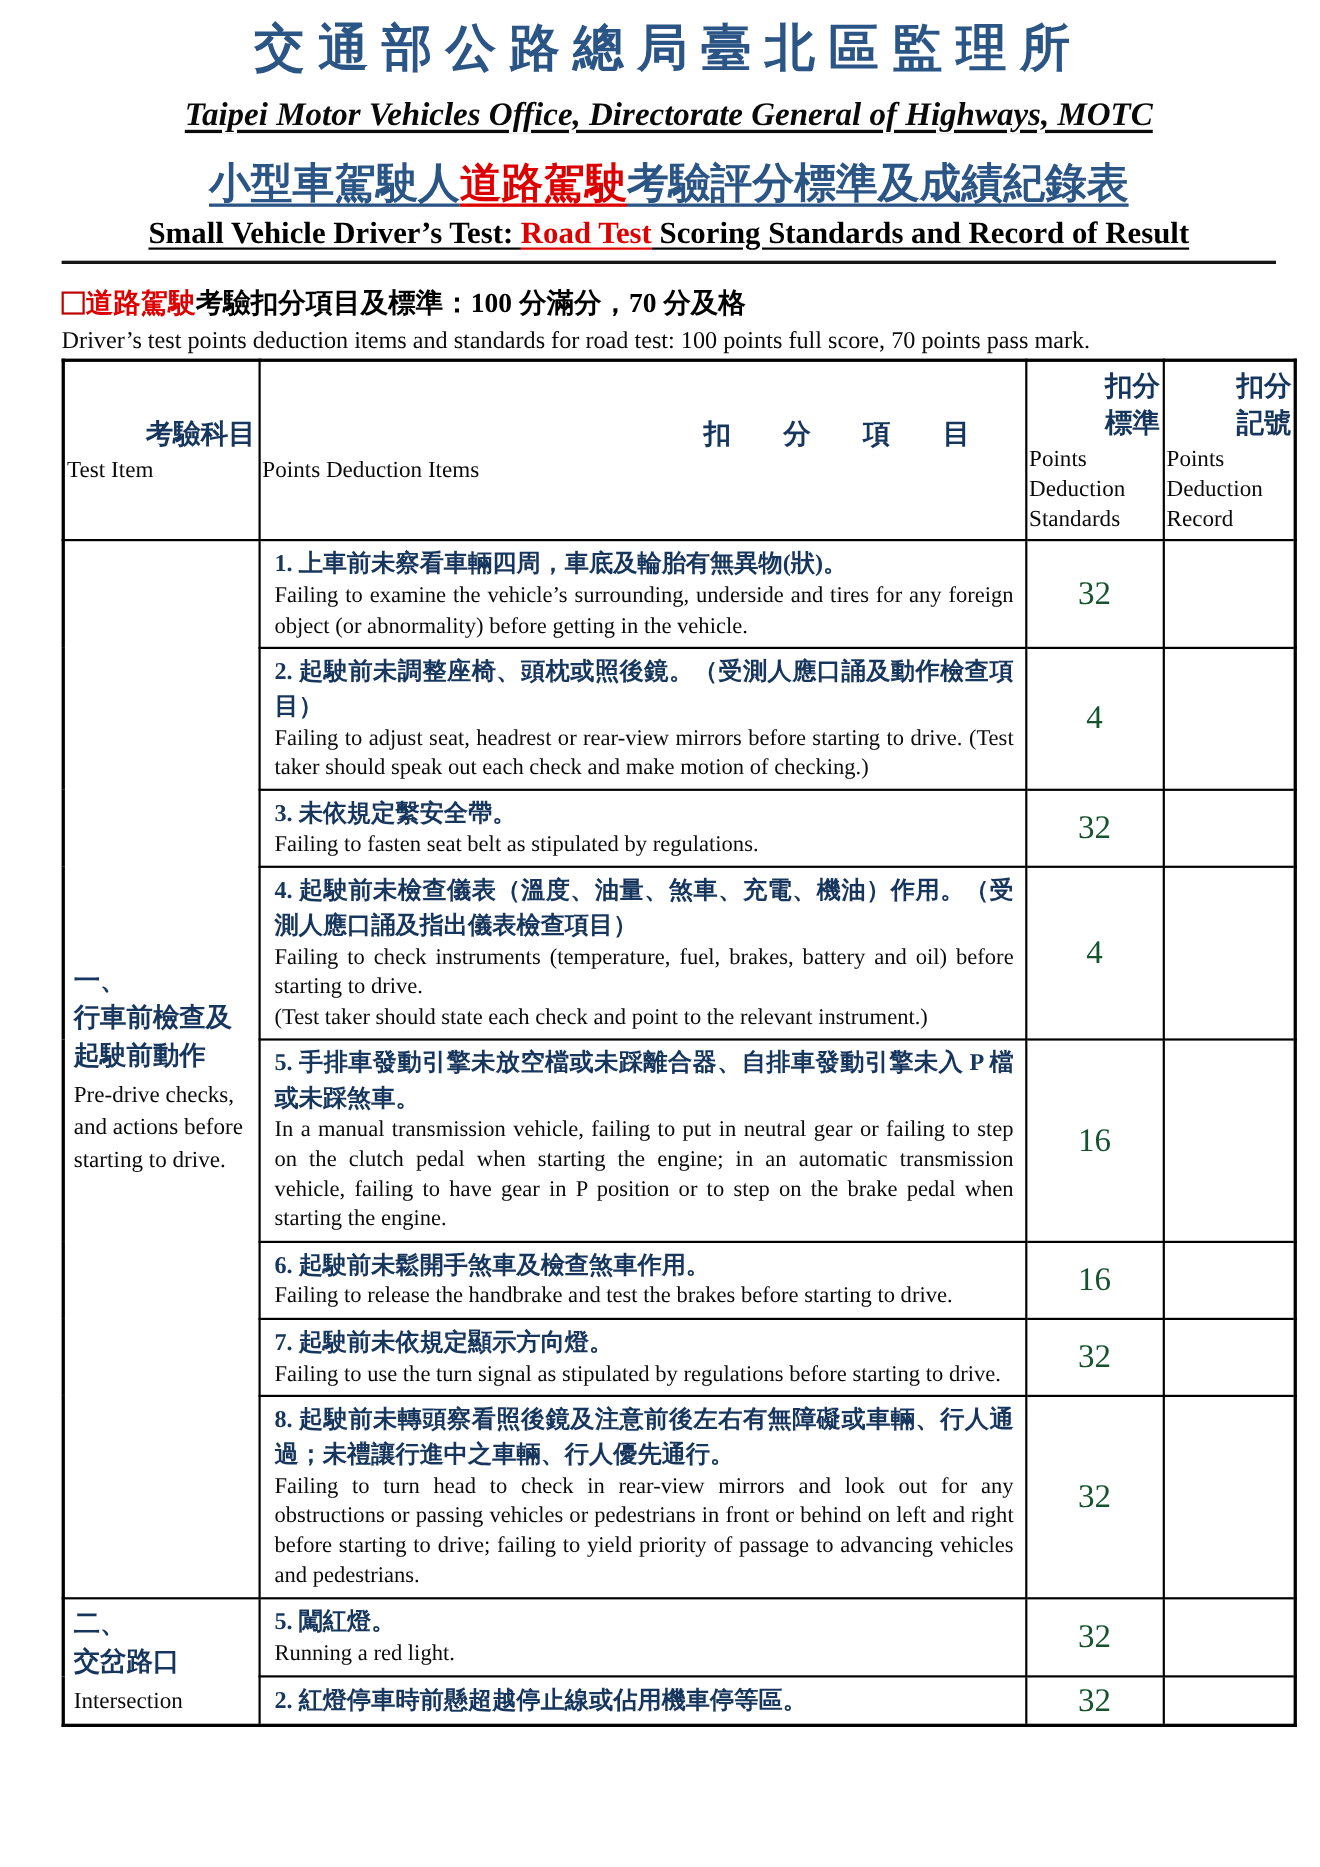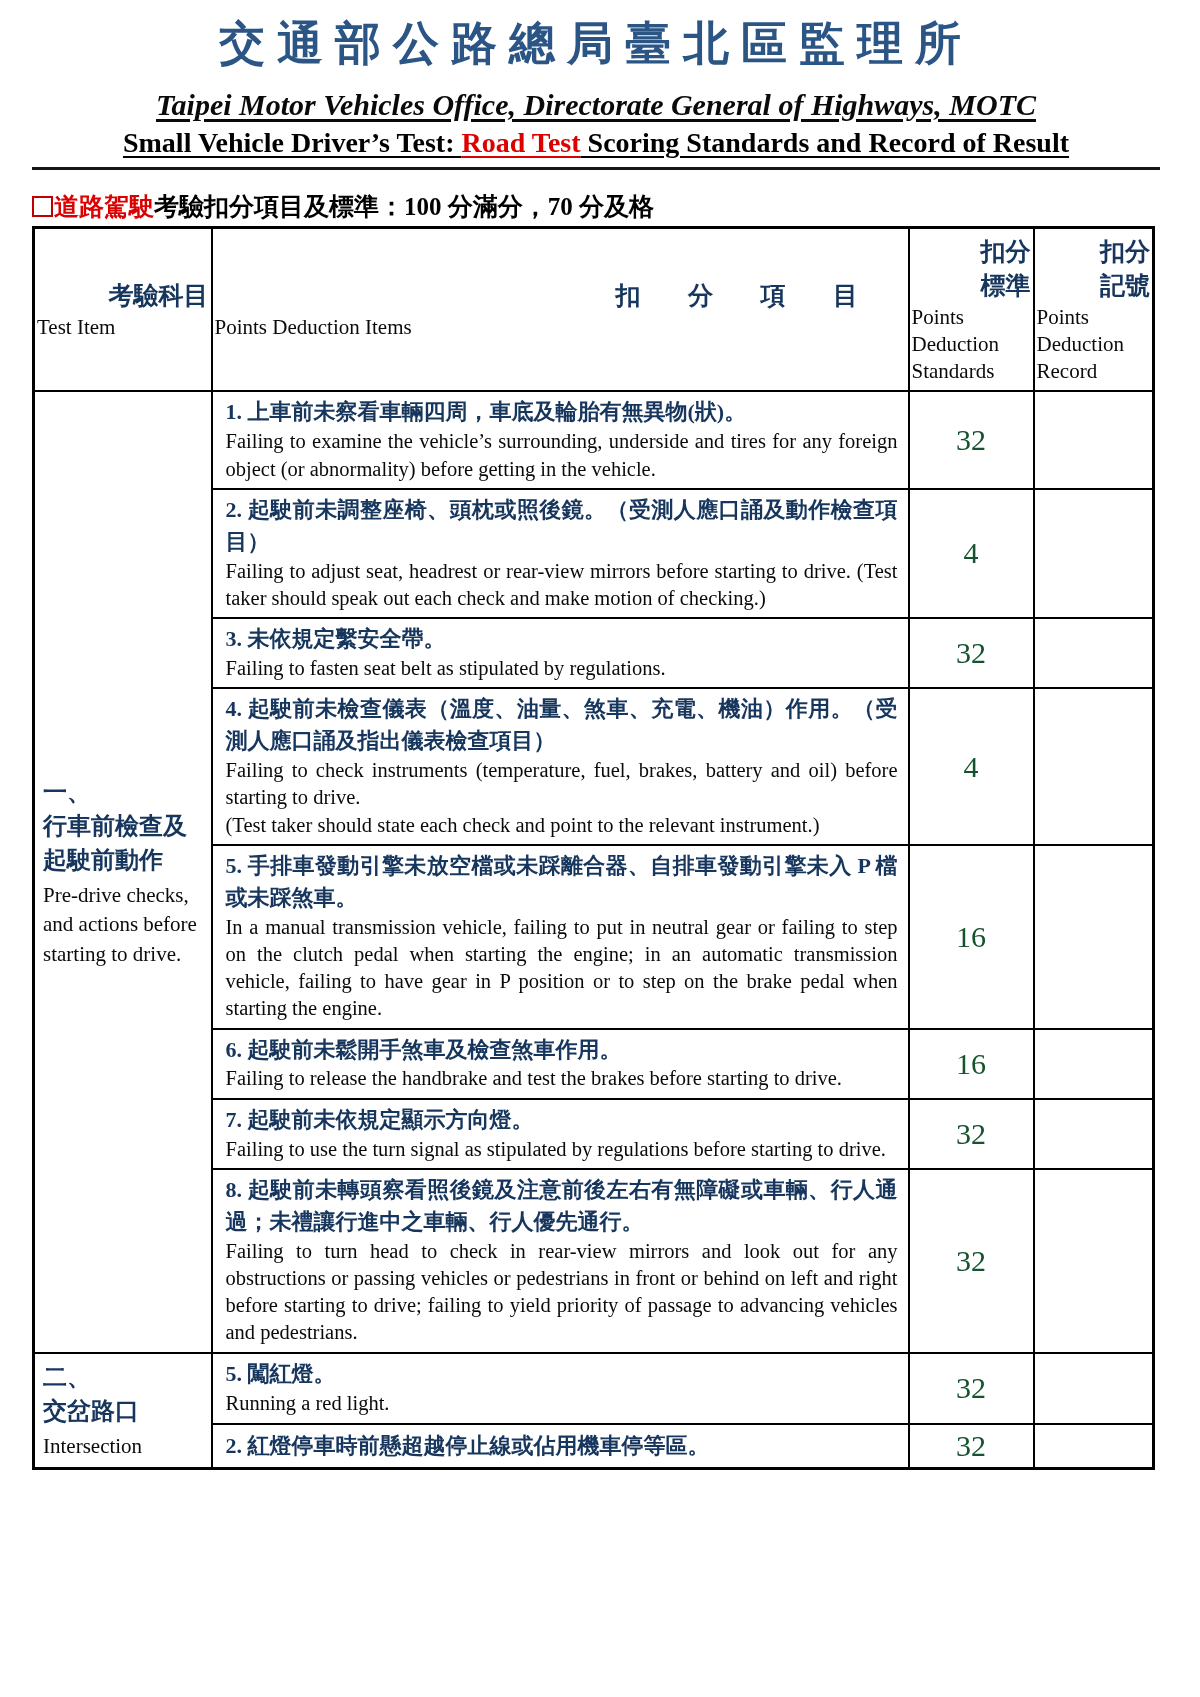--- a/index.html
+++ b/index.html
@@ -10,21 +10,21 @@
   }
   *{margin:0;padding:0;box-sizing:border-box;}
   html,body{background:#fff;}
   .page{
     position:relative;
     width:1200px;height:1697px;
     background:#ffffff;
     overflow:hidden;
     font-family:"Liberation Serif","DejaVu Serif",serif;
     color:var(--ink);
-    padding:14px 40px 0 32px;
+    padding:14px 40px 0 56px;
   }
   
   .hdr{text-align:center;}
   .org-zh{
     font-size:46px;line-height:1.3;font-weight:600;
     color:var(--titleblue);letter-spacing:12px;
   }
   .org-en{
     font-size:30px;line-height:1.25;font-weight:bold;
     text-decoration:underline;text-underline-offset:4px;
@@ -94,26 +94,28 @@
 </style>
 </head>
 <body>
 
 <div class="page">
 
   <div class="hdr">
     <div class="org-zh">交通部公路總局臺北區監理所</div>
     <div class="org-en">Taipei Motor Vehicles Office, Directorate General of Highways, MOTC</div>
 
+    <div class="doc-title"><span class="b">小型車駕駛人</span><span class="r">道路駕駛</span><span class="b">考驗評分標準及成績紀錄表</span></div>
     <div class="doc-title-en"><span class="k">Small Vehicle Driver’s Test: </span><span class="r">Road Test</span><span class="k"> Scoring Standards and Record of Result</span></div>
     <div class="rule"></div>
   </div>
 
   <div class="intro">
     <div class="intro-zh"><span class="cbox"></span><span class="r">道路駕駛</span><span class="k">考驗扣分項目及標準：100 分滿分，70 分及格</span></div>
+    <div class="intro-en">Driver’s test points deduction items and standards for road test: 100 points full score, 70 points pass mark.</div>
   </div>
 
 
   <table class="score">
     <colgroup>
         <col class="w1">
         <col class="w2">
         <col class="w3">
         <col class="w4">
       </colgroup>

